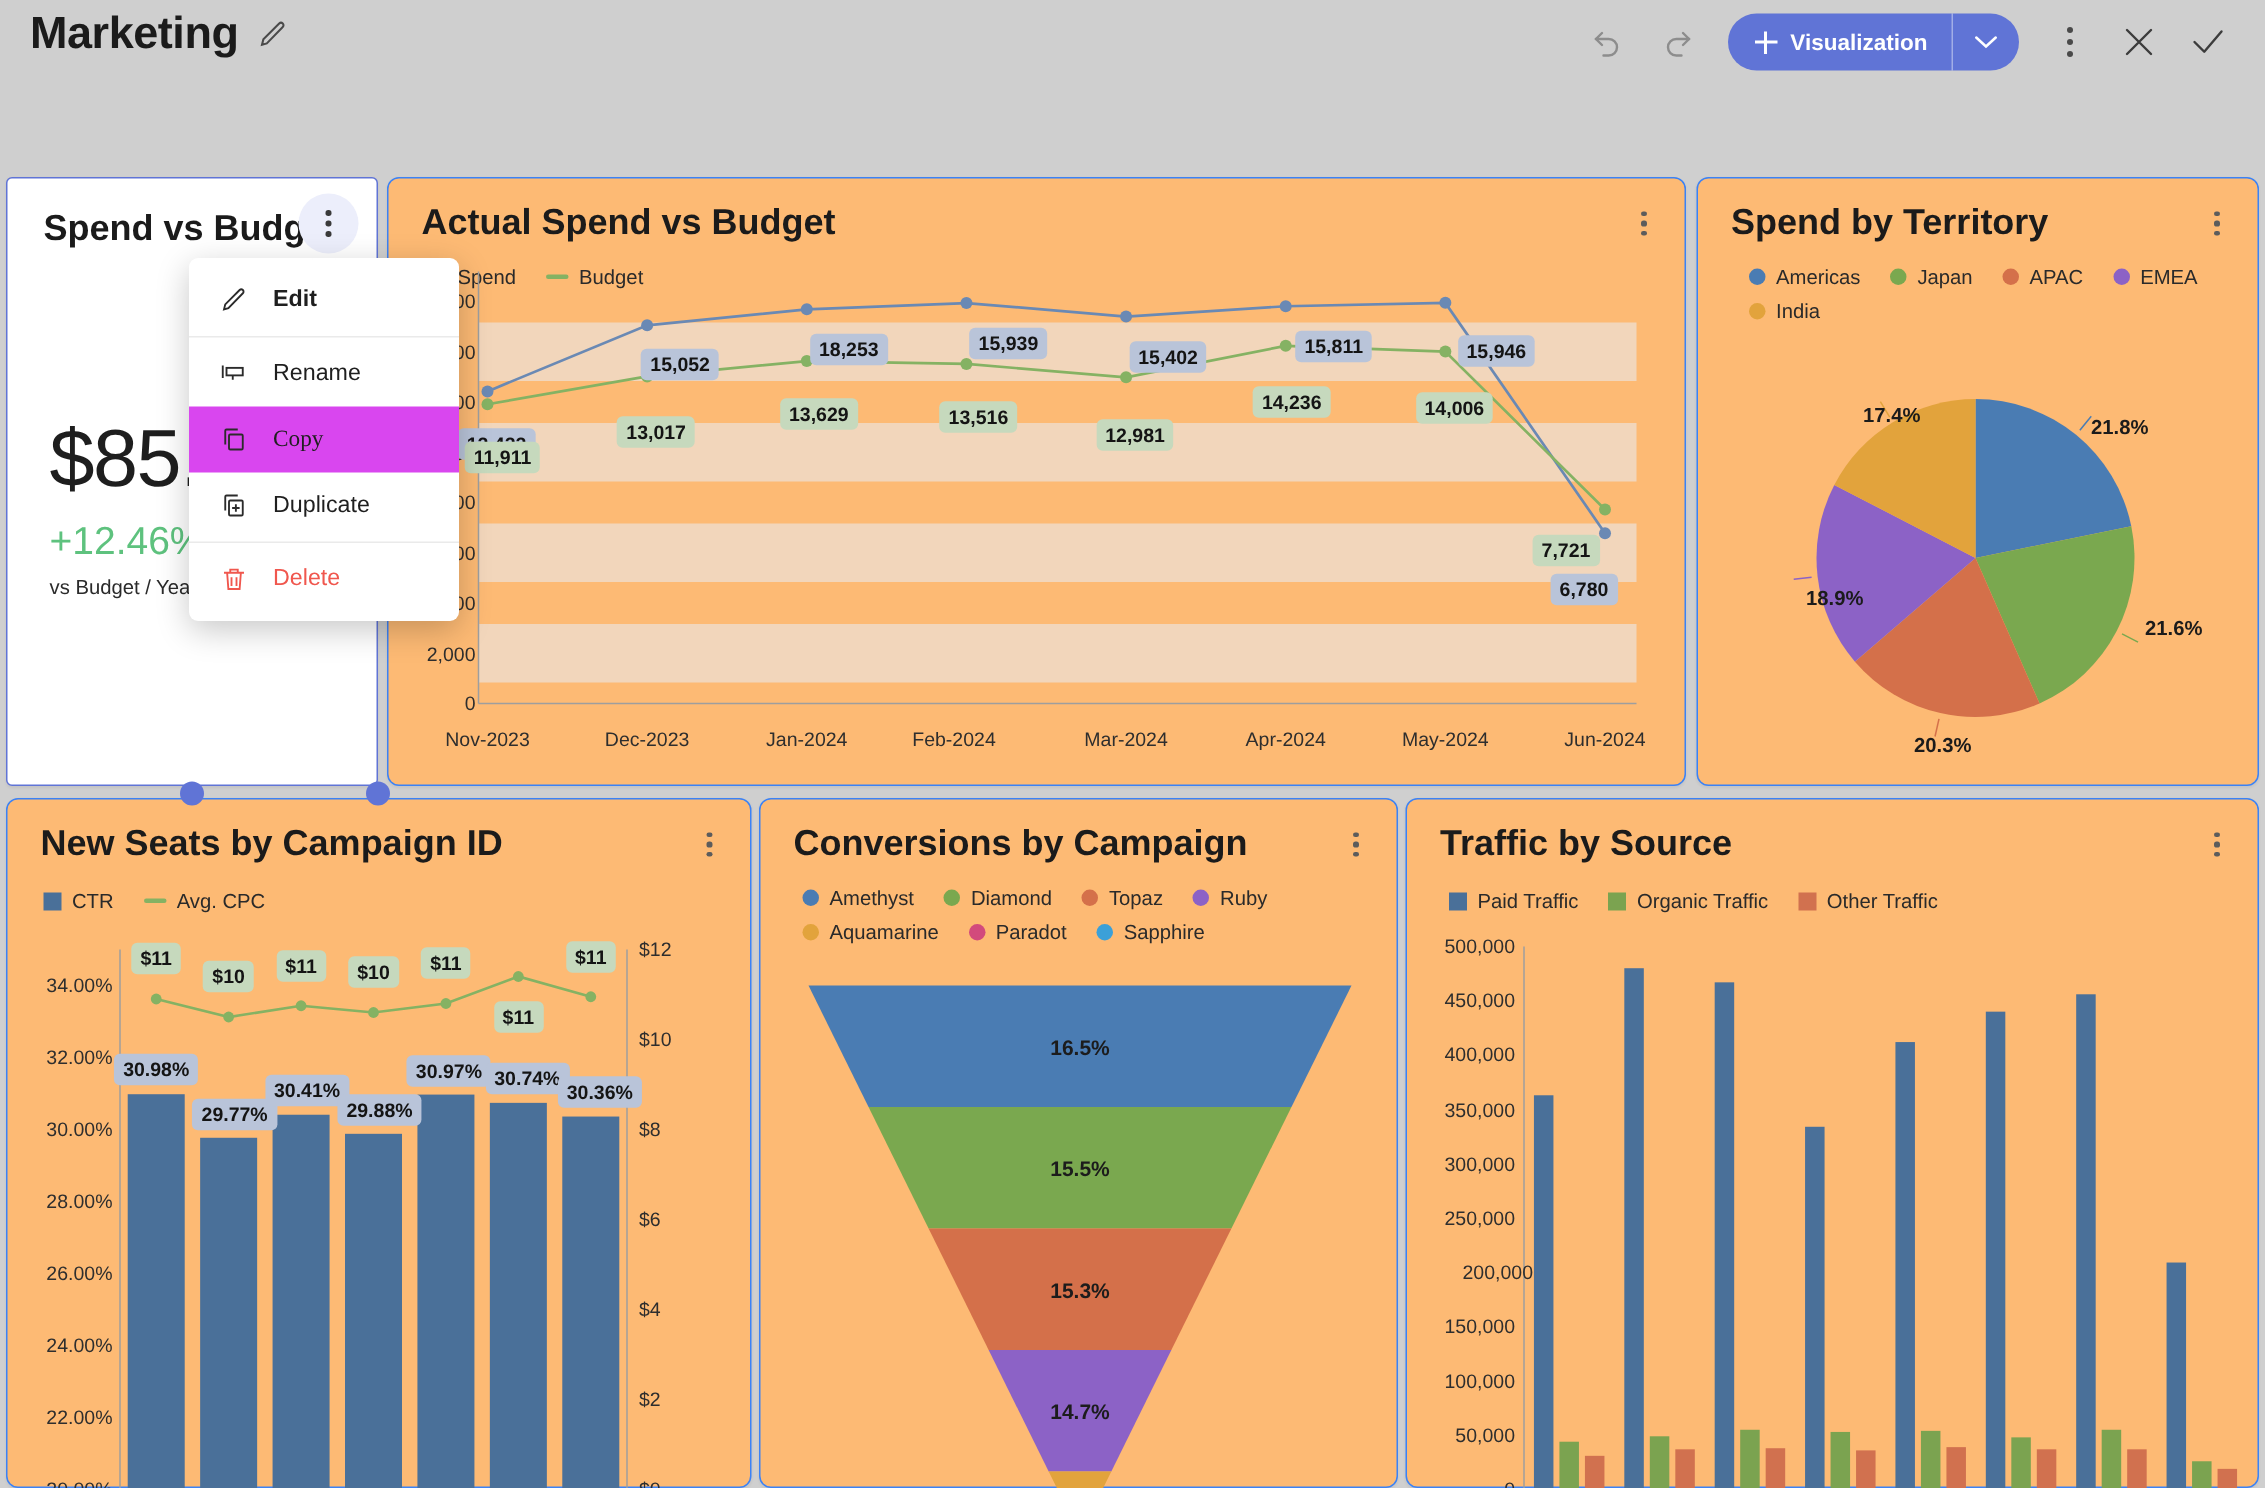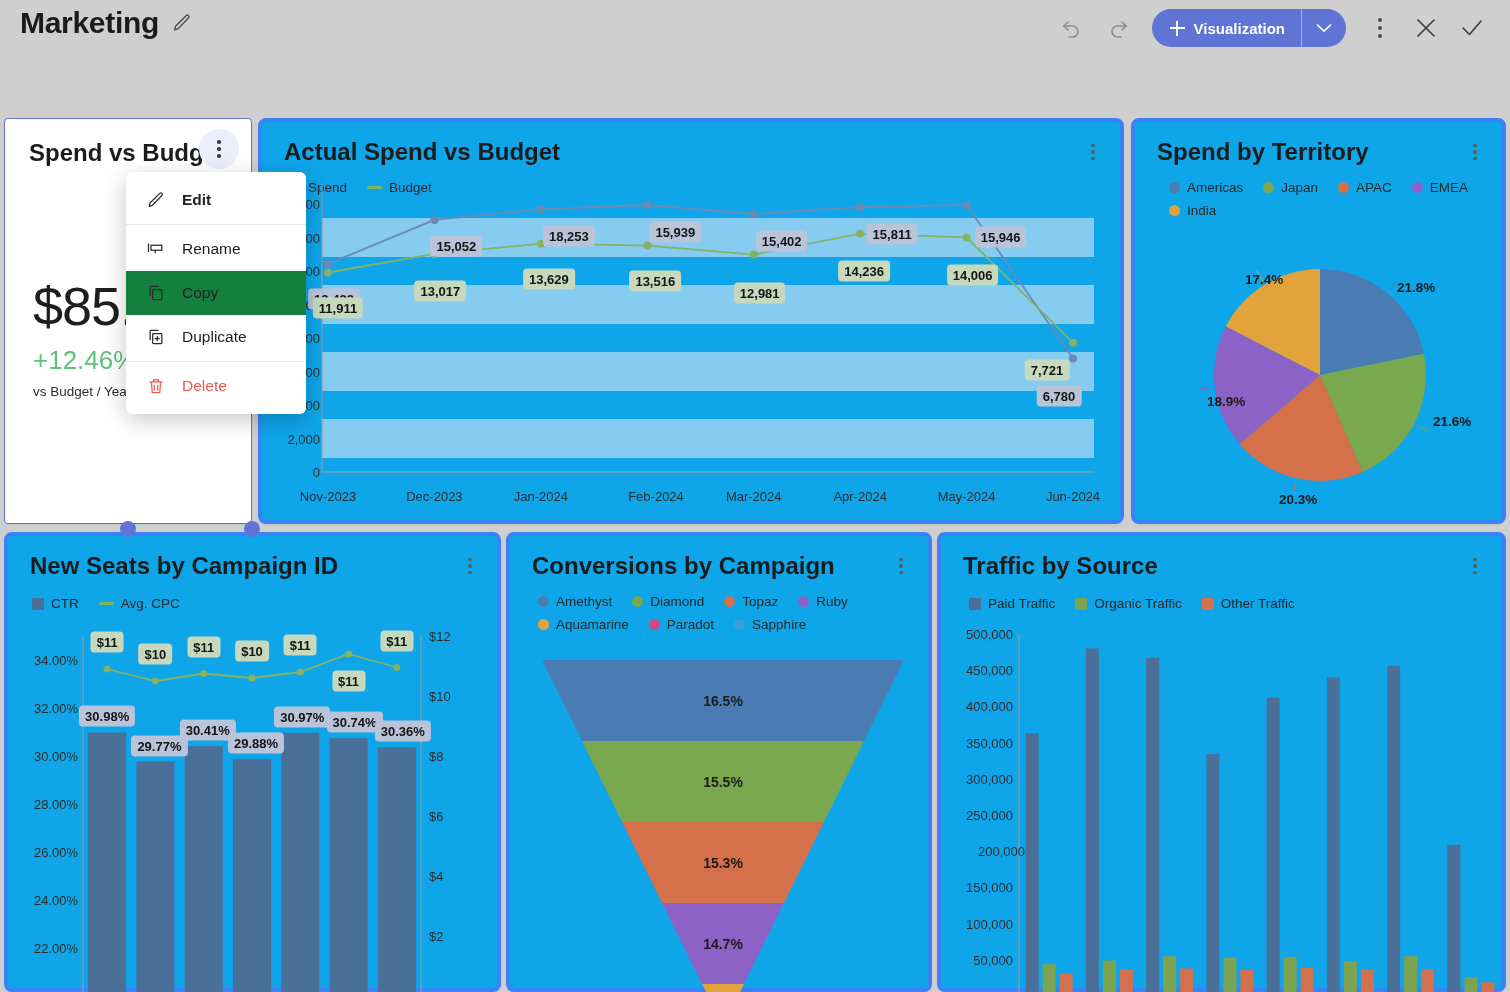--- a/index.html
+++ b/index.html
@@ -43,21 +43,21 @@
   .viz-main { display:flex; align-items:center; gap:9px; padding: 0 16px 0 18px; height: 38px; }
   .viz-plus { position:relative; width:15px; height:15px; }
   .viz-plus:before, .viz-plus:after { content:""; position:absolute; background:#fff; }
   .viz-plus:before { left:0; top:6.5px; width:15px; height:2px; }
   .viz-plus:after { top:0; left:6.5px; height:15px; width:2px; }
   .viz-sep { width:1px; height:38px; background: rgba(255,255,255,0.42); }
   .viz-caret { width: 44px; height:38px; display:flex; align-items:center; justify-content:center; }
 
   
   .card {
-    position: absolute; background: #0ea5e9; border: 4px solid #3b82f6; border-radius: 8px;
+    position: absolute; background: #fdba74; border: 1px solid #3b82f6; border-radius: 8px;
     box-shadow: 0 1px 2px rgba(0,0,0,0.06);
   }
   .card-title { position:absolute; left: 22px; top: 16px; font-size: 24px; font-weight: bold; color:#1b1b1b; }
   .kebab-card { position:absolute; right: 16px; top: 18px; width: 22px; height: 24px;
                 display:flex; flex-direction:column; align-items:center; justify-content:center; }
 
   
   #kpi-card {
     left: 4px; top: 118px; width: 248px; height: 406px;
     background: #ffffff; border: 1.5px solid #6074d6; border-radius: 4px; z-index: 30;
@@ -77,21 +77,21 @@
   
   #ctx-menu {
     position:absolute; left: 126px; top: 172px; width: 180px; background:#fff;
     border-radius: 6px; box-shadow: 0 6px 22px rgba(0,0,0,0.22); z-index: 60; padding: 6px 0;
     overflow: hidden;
   }
   #ctx-menu .arrow { position:absolute; top:-8px; left: 82px; width:16px; height:9px; overflow:hidden; }
   #ctx-menu .arrow:after { content:""; position:absolute; left:2px; top:3px; width:12px; height:12px; background:#fff; transform:rotate(45deg); box-shadow: -2px -2px 5px rgba(0,0,0,0.08);}
   .mi { height: 44px; display:flex; align-items:center; gap: 16px; padding: 0 20px; font-size: 15.5px; color:#1f1f1f; }
   .mi.bold { font-weight: bold; }
-  .mi.hl { background:#15803d; }
+  .mi.hl { background:#d946ef;font-family:Liberation Serif, serif; }
   .mi.danger { color:#f0574e; }
   .mi svg { flex: none; }
   .mi-sep { height: 1px; background: #eaeaea; margin: 2px 0; }
 
   
   #line-card { left: 258px; top: 118px; width: 866px; height: 406px; }
   
   #pie-card { left: 1131px; top: 118px; width: 375px; height: 406px; }
   
   #seats-card { left: 4px; top: 532px; width: 497px; height: 460px; }
@@ -282,21 +282,21 @@
       <div class="axis-lbl" style="left: 58px; top: 283px; transform: translate(-100%, -50%);">4,000</div>
       <div class="axis-lbl" style="left: 58px; top: 249.5px; transform: translate(-100%, -50%);">6,000</div>
       <div class="axis-lbl" style="left: 58px; top: 216px; transform: translate(-100%, -50%);">8,000</div>
       <div class="axis-lbl" style="left: 58px; top: 182.5px; transform: translate(-100%, -50%);">10,000</div>
       <div class="axis-lbl" style="left: 58px; top: 149px; transform: translate(-100%, -50%);">12,000</div>
       <div class="axis-lbl" style="left: 58px; top: 115.5px; transform: translate(-100%, -50%);">14,000</div>
       <div class="axis-lbl" style="left: 58px; top: 82px; transform: translate(-100%, -50%);">16,000</div>
       <div class="axis-lbl" style="left: 66px; top: 374px; transform: translate(-50%, -50%);">Nov-2023</div>
       <div class="axis-lbl" style="left: 172.429px; top: 374px; transform: translate(-50%, -50%);">Dec-2023</div>
       <div class="axis-lbl" style="left: 278.857px; top: 374px; transform: translate(-50%, -50%);">Jan-2024</div>
-      <div class="axis-lbl" style="left: 394px; top: 374px; transform: translate(-50%, -50%); text-align: center;">Feb-2024</div>
+      <div class="axis-lbl" style="left: 377px; top: 374px; transform: translate(-50%, -50%); text-align: center;">Feb-2024</div>
       <div class="axis-lbl" style="left: 491.714px; top: 374px; transform: translate(-50%, -50%);">Mar-2024</div>
       <div class="axis-lbl" style="left: 598.143px; top: 374px; transform: translate(-50%, -50%);">Apr-2024</div>
       <div class="axis-lbl" style="left: 704.571px; top: 374px; transform: translate(-50%, -50%);">May-2024</div>
       <div class="axis-lbl" style="left: 811px; top: 374px; transform: translate(-50%, -50%);">Jun-2024</div>
       <div class="val-pill pill-blue" style="left: 72px; top: 176.931px;">12,422</div>
       <div class="val-pill pill-blue" style="left: 194.429px; top: 123.879px;">15,052</div>
       <div class="val-pill pill-blue" style="left: 306.857px; top: 114.226px;">18,253</div>
       <div class="val-pill pill-blue" style="left: 413.286px; top: 110.022px;">15,939</div>
       <div class="val-pill pill-blue" style="left: 519.714px; top: 119.016px;">15,402</div>
       <div class="val-pill pill-blue" style="left: 630.143px; top: 112.166px;">15,811</div>

